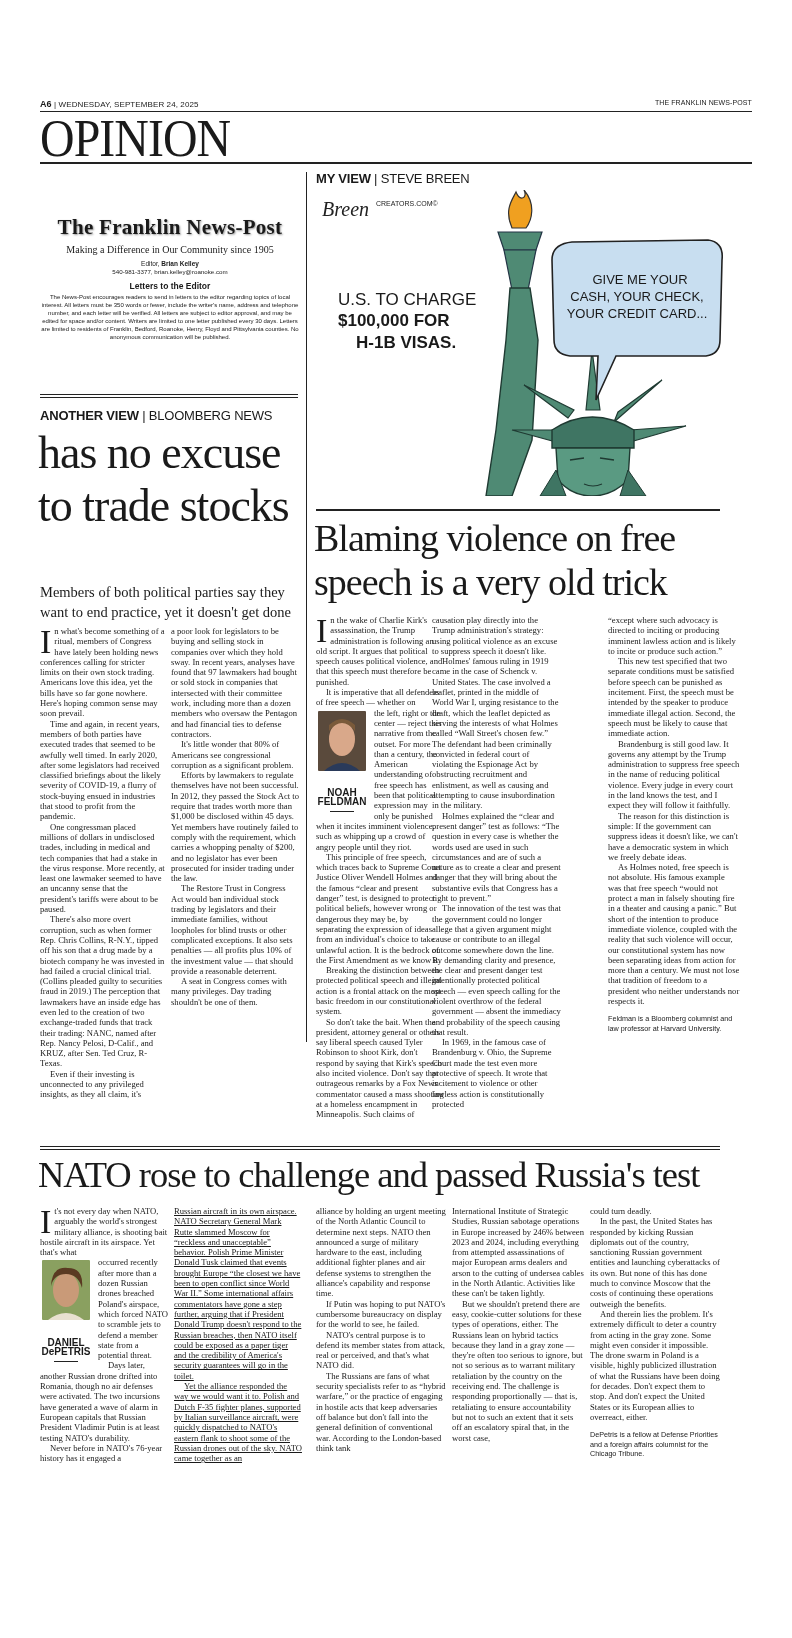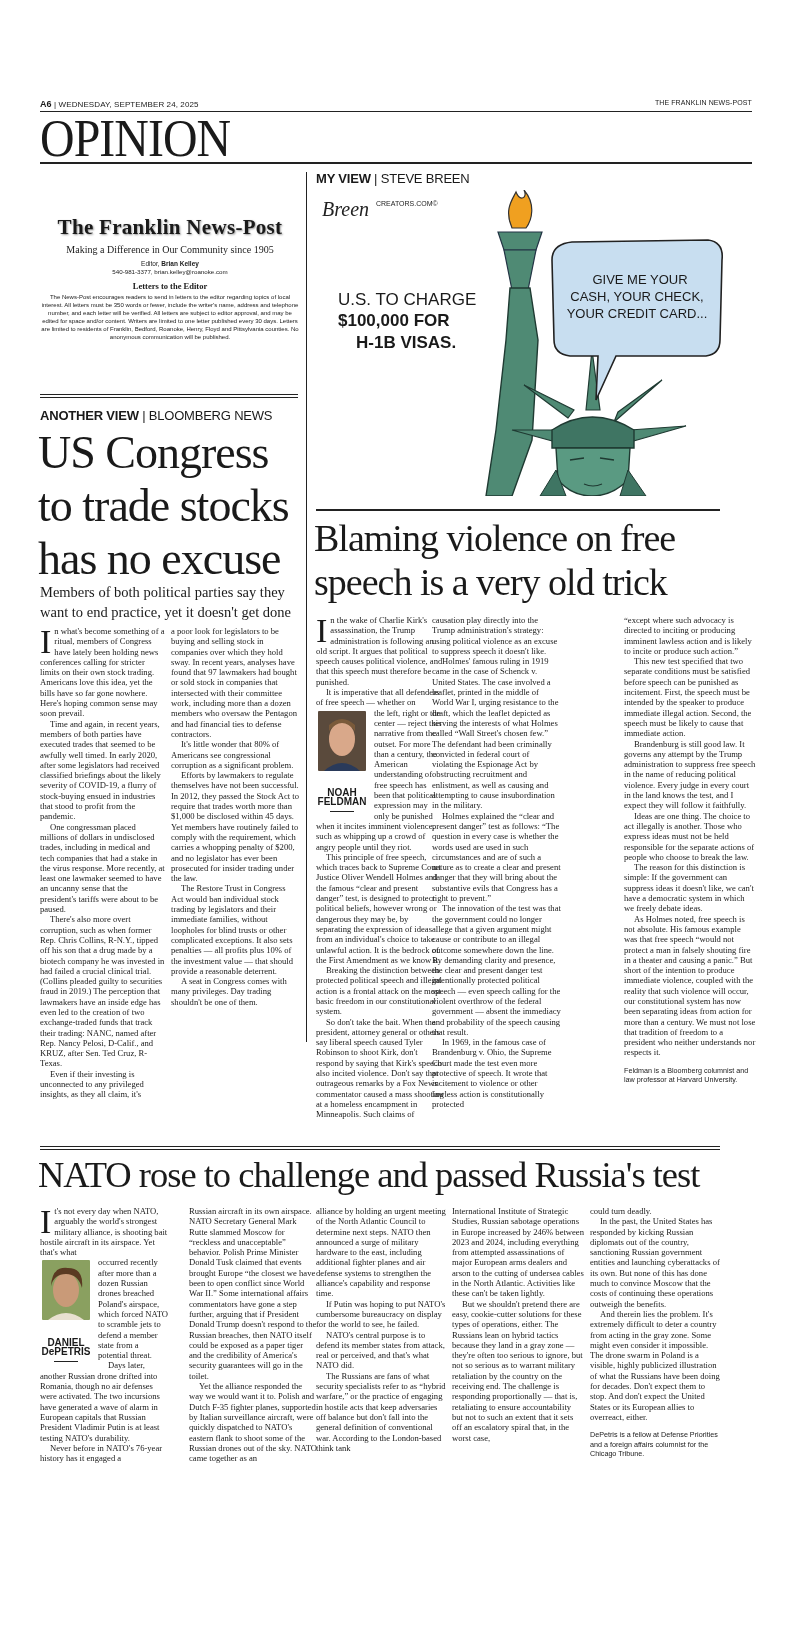--- a/index.html
+++ b/index.html
@@ -11,21 +11,21 @@
   .topbar .pg { font-weight: bold; font-size: 9px; }
   .topbar .right { position: absolute; right: 0; top: 0; font-size: 7px; }
   .rule { background: #222; }
   .opinion { left: 40px; top: 112px; font-size: 52px; line-height: 54px; letter-spacing: -1px; transform: scaleX(0.92); transform-origin: left; }
   .masthead { left: 40px; top: 215px; width: 260px; text-align: center; }
   .masthead .logo { font-family: "Liberation Serif", serif; font-weight: bold; font-size: 21px; text-shadow: 1px 1px 2px #999; letter-spacing: 0.3px; }
   .masthead .tag { font-size: 10px; margin-top: 4px; }
   .masthead .ed { font-size: 6.5px; margin-top: 5px; }
   .masthead .ed b { font-weight: bold; }
   .masthead .contact { font-size: 6.2px; margin-top: 1px; }
-  .masthead .lth { font-size: 8.5px; font-weight: bold; margin-top: 6px; font-family: Liberation Serif, serif; }
+  .masthead .lth { font-size: 8.5px; font-weight: bold; margin-top: 6px; }
   .masthead .ltt { font-size: 6px; line-height: 8px; margin-top: 2px; }
   .kicker { font-size: 13px; letter-spacing: -0.2px; }
   .kicker b { font-weight: bold; }
   .hed { font-weight: normal; letter-spacing: -1px; }
   .col { font-size: 8.6px; line-height: 10.3px; text-align: left; hyphens: none; }
   .col p { text-indent: 10px; }
   .col p.first { text-indent: 0; }
   .drop { float: left; font-size: 34px; line-height: 28px; margin: 2px 3px 0 0; font-weight: normal; }
   .bio { font-family: "Liberation Sans", sans-serif; font-size: 7.2px; line-height: 9.5px; margin-top: 8px; }
   .mug { float: left; width: 52px; margin: 3px 6px 2px 0; text-align: center; }
@@ -102,23 +102,22 @@
     <text x="324" y="94" text-anchor="middle" font-size="13" fill="#1a1a1a">GIVE ME YOUR</text>
     <text x="321" y="111" text-anchor="middle" font-size="13" fill="#1a1a1a">CASH, YOUR CHECK,</text>
     <text x="321" y="128" text-anchor="middle" font-size="13" fill="#1a1a1a">YOUR CREDIT CARD...</text>
   </g>
 </svg>
 
 <div class="abs rule" style="left:40px;top:394px;width:258px;height:1px;"></div>
 <div class="abs rule" style="left:40px;top:397px;width:258px;height:1px;"></div>
 <div class="abs kicker sans" style="left:40px;top:408px;"><b>ANOTHER VIEW</b><span> | BLOOMBERG NEWS</span></div>
 <div class="abs hed serif" style="left:38px;top:426px;font-size:46px;line-height:53px;">
-  <div>US Congress</div>
+  <div>has no excuse</div>
   <div>to trade stocks</div>
-  <div>has no excuse</div>
 </div>
 <div class="abs serif" style="left:40px;top:582px;font-size:14.5px;line-height:20px;">
   <div>Members of both political parties say they</div>
   <div>want to end practice, yet it doesn't get done</div>
 </div>
 
 <div class="abs col" style="left:40px;top:626px;width:126px;">
   <p class="first"><span class="drop">I</span><span>n what's become something of a ritual, members of Congress have lately been holding news conferences calling for stricter limits on their own stock trading. Americans love this idea, yet the bills have so far gone nowhere. Here's hoping common sense may soon prevail.</span></p>
   <p>Time and again, in recent years, members of both parties have executed trades that seemed to be awfully well timed. In early 2020, after some legislators had received classified briefings about the likely severity of COVID-19, a flurry of stock-buying ensued in industries that stood to profit from the pandemic.</p>
   <p>One congressman placed millions of dollars in undisclosed trades, including in medical and tech companies that had a stake in the virus response. More recently, at least one lawmaker seemed to have an uncanny sense that the president's tariffs were about to be paused.</p>
@@ -161,25 +160,24 @@
   <p>So don't take the bait. When the president, attorney general or others say liberal speech caused Tyler Robinson to shoot Kirk, don't respond by saying that Kirk's speech also incited violence. Don't say that outrageous remarks by a Fox News commentator caused a mass shooting at a homeless encampment in Minneapolis. Such claims of</p>
 </div>
 <div class="abs vrule" style="left:446px;top:615px;height:0px;"></div>
 <div class="abs col" style="left:432px;top:615px;width:130px;">
   <p class="first">causation play directly into the Trump administration's strategy: using political violence as an excuse to suppress speech it doesn't like.</p>
   <p>Holmes' famous ruling in 1919 came in the case of Schenck v. United States. The case involved a leaflet, printed in the middle of World War I, urging resistance to the draft, which the leaflet depicted as serving the interests of what Holmes called “Wall Street's chosen few.” The defendant had been criminally convicted in federal court of violating the Espionage Act by obstructing recruitment and enlistment, as well as causing and attempting to cause insubordination in the military.</p>
   <p>Holmes explained the “clear and present danger” test as follows: “The question in every case is whether the words used are used in such circumstances and are of such a nature as to create a clear and present danger that they will bring about the substantive evils that Congress has a right to prevent.”</p>
   <p>The innovation of the test was that the government could no longer allege that a given argument might cause or contribute to an illegal outcome somewhere down the line. By demanding clarity and presence, the clear and present danger test intentionally protected political speech — even speech calling for the violent overthrow of the federal government — absent the immediacy and probability of the speech causing that result.</p>
   <p>In 1969, in the famous case of Brandenburg v. Ohio, the Supreme Court made the test even more protective of speech. It wrote that incitement to violence or other lawless action is constitutionally protected</p>
 </div>
-<div class="abs col" style="left:624px;top:615px;width:132px;">
+<div class="abs col" style="left:608px;top:615px;width:132px;">
   <p class="first">“except where such advocacy is directed to inciting or producing imminent lawless action and is likely to incite or produce such action.”</p>
   <p>This new test specified that two separate conditions must be satisfied before speech can be punished as incitement. First, the speech must be intended by the speaker to produce immediate illegal action. Second, the speech must be likely to cause that immediate action.</p>
   <p>Brandenburg is still good law. It governs any attempt by the Trump administration to suppress free speech in the name of reducing political violence. Every judge in every court in the land knows the test, and I expect they will follow it faithfully.</p>
-  <p>Ideas are one thing. The choice to act illegally is another. Those who express ideas must not be held responsible for the separate actions of people who choose to break the law.</p>
   <p>The reason for this distinction is simple: If the government can suppress ideas it doesn't like, we can't have a democratic system in which we freely debate ideas.</p>
   <p>As Holmes noted, free speech is not absolute. His famous example was that free speech “would not protect a man in falsely shouting fire in a theater and causing a panic.” But short of the intention to produce immediate violence, coupled with the reality that such violence will occur, our constitutional system has now been separating ideas from action for more than a century. We must not lose that tradition of freedom to a president who neither understands nor respects it.</p>
   <div class="bio">Feldman is a Bloomberg columnist and law professor at Harvard University.</div>
 </div>
 
 <div class="abs rule" style="left:40px;top:1146px;width:680px;height:1px;"></div>
 <div class="abs rule" style="left:40px;top:1149px;width:680px;height:1px;"></div>
 <div class="abs hed serif" style="left:38px;top:1154px;font-size:36.5px;line-height:42px;white-space:nowrap;">NATO rose to challenge and passed Russia's test</div>
 
 <div class="abs col" style="left:40px;top:1206px;width:128px;">
@@ -194,21 +192,21 @@
     <div class="nm">
         <div>DANIEL</div>
         <div>DePETRIS</div>
       </div>
     <div class="ln"></div>
   </div>
   <p class="first">occurred recently after more than a dozen Russian drones breached Poland's airspace, which forced NATO to scramble jets to defend a member state from a potential threat.</p>
   <p>Days later, another Russian drone drifted into Romania, though no air defenses were activated. The two incursions have generated a wave of alarm in European capitals that Russian President Vladimir Putin is at least testing NATO's durability.</p>
   <p>Never before in NATO's 76-year history has it engaged a</p>
 </div>
-<div class="abs col" style="left:189px;top:1206px;width:128px;">
+<div class="abs col" style="left:174px;top:1206px;width:128px;text-decoration:underline;">
   <p class="first">Russian aircraft in its own airspace. NATO Secretary General Mark Rutte slammed Moscow for “reckless and unacceptable” behavior. Polish Prime Minister Donald Tusk claimed that events brought Europe “the closest we have been to open conflict since World War II.” Some international affairs commentators have gone a step further, arguing that if President Donald Trump doesn't respond to the Russian breaches, then NATO itself could be exposed as a paper tiger and the credibility of America's security guarantees will go in the toilet.</p>
   <p>Yet the alliance responded the way we would want it to. Polish and Dutch F-35 fighter planes, supported by Italian surveillance aircraft, were quickly dispatched to NATO's eastern flank to shoot some of the Russian drones out of the sky. NATO came together as an</p>
 </div>
 <div class="abs col" style="left:316px;top:1206px;width:130px;">
   <p class="first">alliance by holding an urgent meeting of the North Atlantic Council to determine next steps. NATO then announced a surge of military hardware to the east, including additional fighter planes and air defense systems to strengthen the alliance's capability and response time.</p>
   <p>If Putin was hoping to put NATO's cumbersome bureaucracy on display for the world to see, he failed.</p>
   <p>NATO's central purpose is to defend its member states from attack, real or perceived, and that's what NATO did.</p>
   <p>The Russians are fans of what security specialists refer to as “hybrid warfare,” or the practice of engaging in hostile acts that keep adversaries off balance but don't fall into the general definition of conventional war. According to the London-based think tank</p>
 </div>
 <div class="abs col" style="left:452px;top:1206px;width:132px;">

